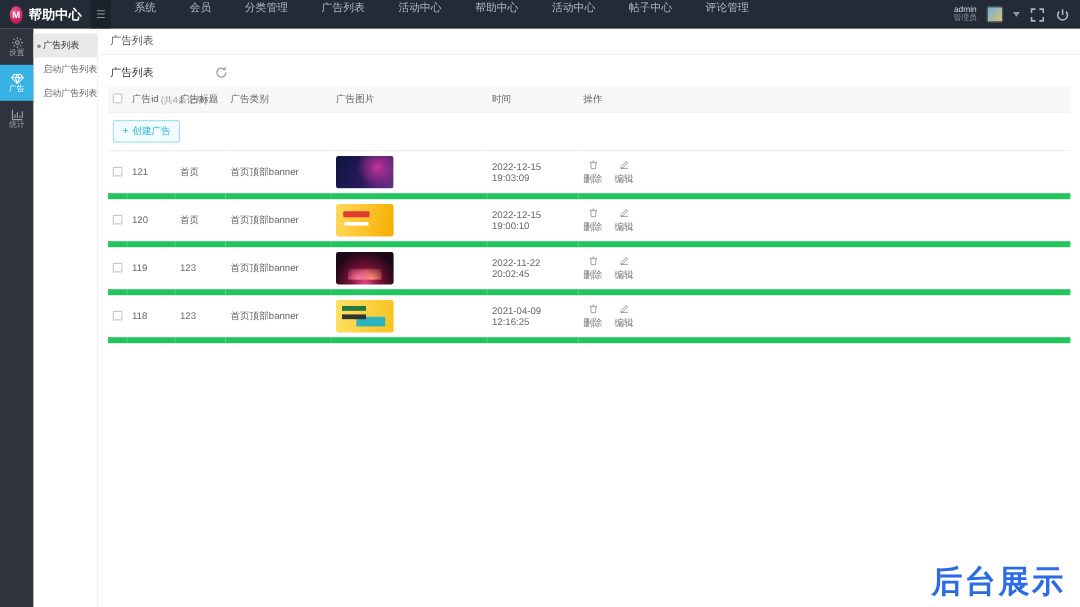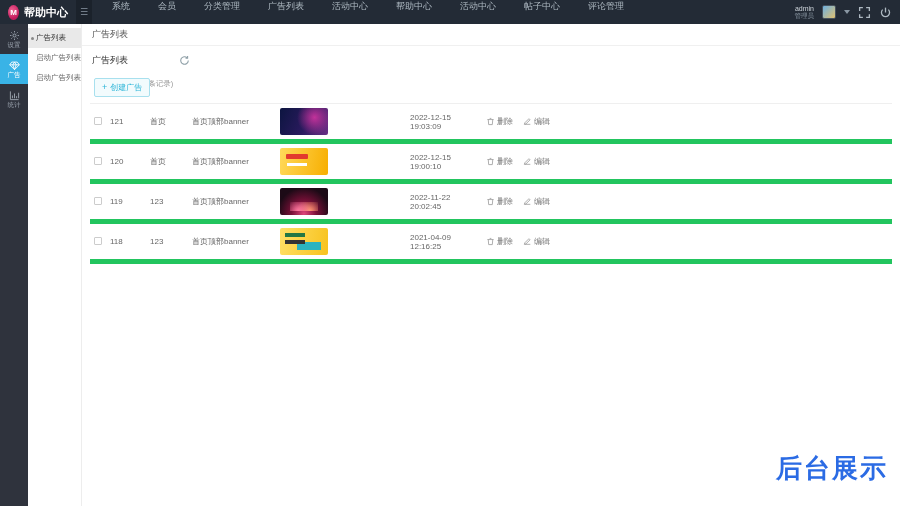--- a/index.html
+++ b/index.html
@@ -81,24 +81,24 @@
   .img-2::after { content:""; position:absolute; left:6px; top:6px; width:22px; height:5px;
     background:#e23a2e; border-radius:1px; box-shadow:0 8px 0 -1px #fff; }
   .img-3 { background:radial-gradient(circle at 50% 95%, #e0457b 0%, #7a1038 35%, #1c0a16 75%); }
   .img-3::after { content:""; position:absolute; left:10px; bottom:4px; width:28px; height:9px;
     background:radial-gradient(circle at 30% 100%, #ff7aa0 0%, transparent 60%),
                radial-gradient(circle at 70% 100%, #ff9a70 0%, transparent 60%); }
   .img-4 { background:linear-gradient(100deg,#ffe066 0%,#f7c21e 100%); }
   .img-4::after { content:""; position:absolute; left:5px; top:5px; width:20px; height:4px;
     background:#274; box-shadow:0 7px 0 0 #333, 14px 11px 0 2px #2bb3c0; }
   .actions { display:flex; gap:10px; align-items:center; }
-  .action { display:inline-flex; align-items:center; gap:2px; color:#777; cursor:pointer; font-size:8px; }
+  .action { display:inline-flex; align-items:center; gap:2px; color:#777; cursor:pointer; font-size:8px;flex-direction:column; }
   .action svg { width:9px; height:9px; display:block; color:#999; }
 
-  .watermark { position:absolute; right:12px; bottom:20px; font-size:26px; font-weight:bold;
+  .watermark { position:absolute; right:12px; bottom:4px; font-size:26px; font-weight:bold;
     color:#2b6be4; letter-spacing:2px; }
 </style>
 </head>
 <body>
 
 <div class="app">
 
   <div class="navbar">
     <div class="logo-wrap">
       <div class="logo-circle">
@@ -192,20 +192,29 @@
         <col class="col-cb">
           <col class="col-id">
           <col class="col-title">
         <col class="col-cat">
           <col class="col-img">
           <col class="col-time">
           <col>
       </colgroup>
       <thead>
         <tr>
+          <th><span class="checkbox"></span></th>
+          <th>广告id</th>
+          <th>广告标题</th>
+          <th>广告类别</th>
+          <th>广告图片</th>
+          <th>时间</th>
+          <th>操作</th>
+        </tr>
+        <tr>
           <th class="toolbar-cell" colspan="7" style="background:#fff;">
             <span class="create-btn">
               <span class="plus">+</span>
               <span>创建广告</span>
             </span>
           </th>
         </tr>
       </thead>
       <tbody>
         <tr>

